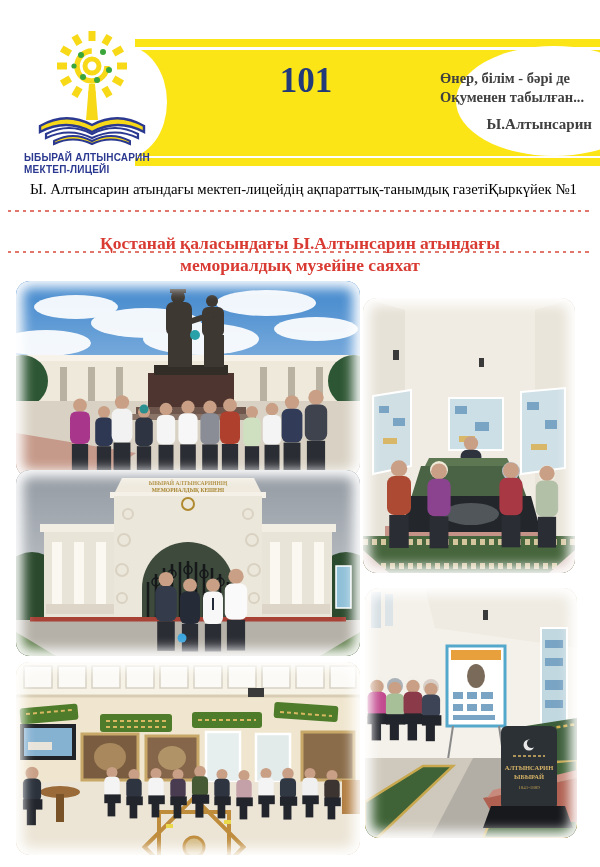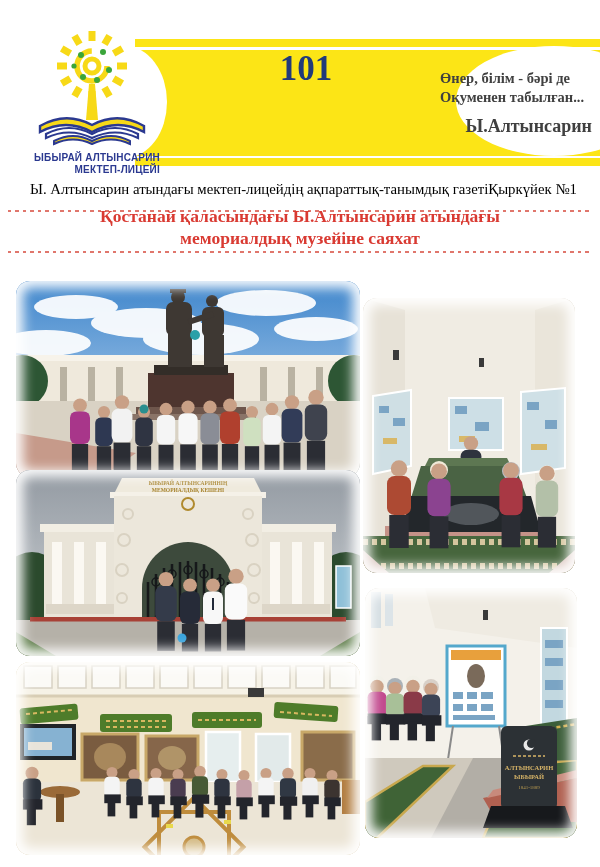--- a/index.html
+++ b/index.html
@@ -1,42 +1,42 @@
 <!DOCTYPE html>
 <html><head>
 <meta charset="utf-8">
 <style>
   html,body{margin:0;padding:0;background:#fff;}
   .page{position:relative;width:600px;height:867px;background:#fff;overflow:hidden;
         font-family:"Liberation Serif",serif;}
   
-  .logo{position:absolute;left:24px;top:26px;width:136px;z-index:3;text-align:right;}
+  .logo{position:absolute;left:24px;top:26px;width:136px;z-index:3;text-align:left;}
   .logo-text{font-family:"Liberation Sans",sans-serif;font-weight:bold;font-size:10px;
              line-height:1.2;color:#2b3990;letter-spacing:.2px;}
   .banner{position:absolute;left:135px;top:39px;width:465px;height:127px;z-index:1;}
   .banner-bg{position:absolute;inset:0;background:#fce516;}
   .banner-hline{position:absolute;left:0;right:0;height:2.5px;background:#fff;}
   .banner-hline.t{top:8px}.banner-hline.b{bottom:8px}
   .banner-cut{position:absolute;background:#fff;border-radius:50%;}
   .banner-cut.l{left:-52px;top:7px;width:84px;height:112px;}
   .banner-cut.r{right:-52px;top:7px;width:196px;height:110px;}
-  .banner-title{position:absolute;left:38px;top:8px;width:266px;text-align:center;
+  .banner-title{position:absolute;left:38px;top:20px;width:266px;text-align:center;
                 color:#223a7a;font-weight:bold;}
   .banner-num{font-size:35px;line-height:1.25;}
   .banner-word{font-size:37px;line-height:1.2;letter-spacing:2px;}
   .quote{position:absolute;right:8px;top:30px;width:152px;color:#404040;}
   .quote-text{font-weight:bold;font-size:14.5px;line-height:1.3;}
-  .quote-author{margin-top:9px;text-align:right;font-weight:bold;font-size:18px;}
+  .quote-author{margin-top:9px;text-align:right;font-weight:bold;font-size:15px;}
   .masthead{position:absolute;left:30px;right:28px;top:181px;display:flex;
             justify-content:space-between;font-size:14.8px;font-weight:normal;color:#000000;
             white-space:nowrap;}
   .dash{position:absolute;left:8px;right:8px;height:2px;z-index:0;
         background:repeating-linear-gradient(90deg,#e0766c 0 3.5px,transparent 3.5px 7.5px);}
   .dash.d1{top:210px}.dash.d2{top:251px}
-  .article-title{position:absolute;left:50px;right:50px;top:206px;z-index:1;text-align:center;
+  .article-title{position:absolute;left:50px;right:50px;top:233px;z-index:1;text-align:center;
                  color:#d93a32;font-weight:bold;font-size:17.5px;line-height:1.25;}
   
   .photo{position:absolute;border-radius:14px;overflow:hidden;background:#eee;}
   .photo svg{display:block;width:100%;height:100%;}
   .photo::after{content:"";position:absolute;inset:0;border-radius:14px;pointer-events:none;
                 box-shadow:inset 0 0 12px 7px rgba(255,255,255,.95);}
   .p1{left:16px;top:281px;width:344px;height:196px;}
   .p2{left:363px;top:298px;width:212px;height:275px;}
   .p3{left:16px;top:470px;width:344px;height:186px;}
   .p4{left:365px;top:588px;width:212px;height:250px;}

